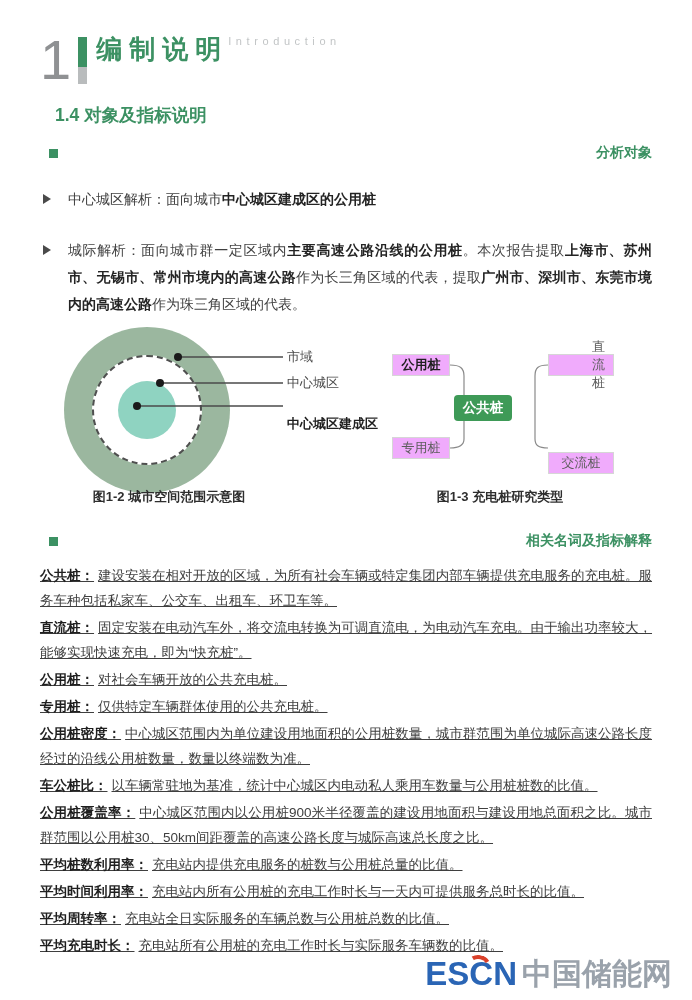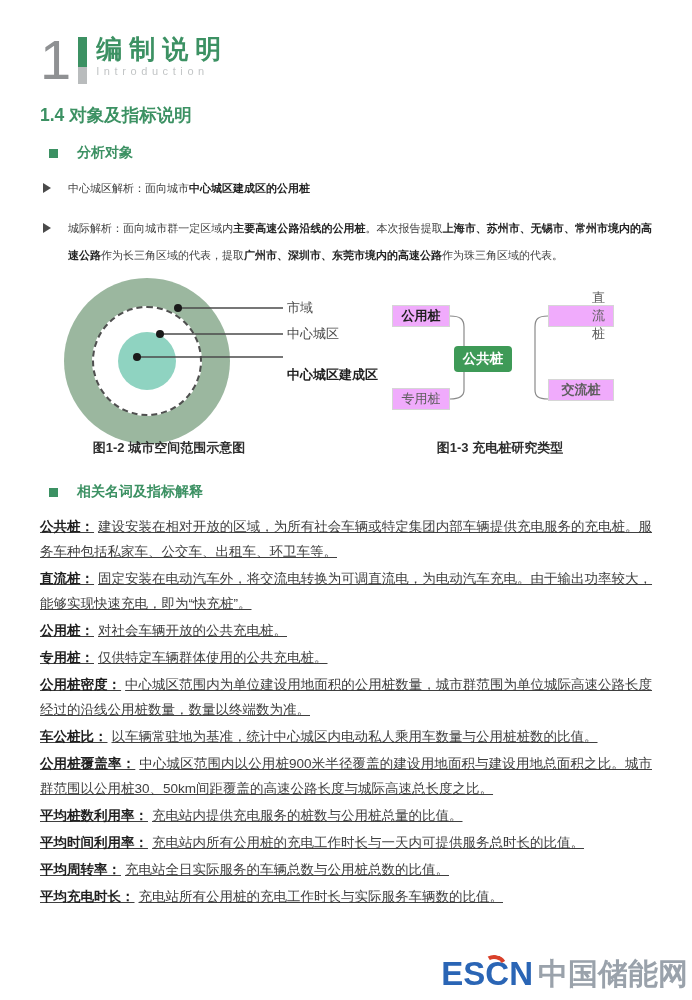--- a/index.html
+++ b/index.html
@@ -6,31 +6,31 @@
   body{width:692px;height:1000px;font-family:"Liberation Sans","DejaVu Sans",sans-serif;color:#3f3f3f;}
   .page{position:relative;width:692px;height:1000px;background:#fff;overflow:hidden;}
   .content{padding:34px 40px 0 40px;}
 
   
   .chapter{display:flex;align-items:flex-start;}
   .ch-num{font-size:56px;line-height:52px;color:#8f9193;font-weight:400;}
   .ch-bar{width:9px;margin:3px 9px 0 7px;display:flex;flex-direction:column;}
   .ch-bar .bar-green{background:#3c9163;height:30px;}
   .ch-bar .bar-gray{background:#b9bcbd;height:17px;}
-  .ch-text{display:flex;flex-direction:column;}
+  .ch-text{display:flex;text-align:right;}
   .ch-title{font-size:26px;font-weight:bold;color:#3c9163;letter-spacing:7px;line-height:30px;}
   .ch-sub{font-size:11px;color:#c2c5c6;letter-spacing:4.6px;margin-top:1px;}
 
-  .section-title{font-size:17.5px;font-weight:bold;color:#3c9163;margin-top:17px;}
+  .section-title{font-size:17.5px;font-weight:bold;color:#3c9163;margin-top:17px;margin-left:15px;}
 
-  .subhead{display:flex;align-items:center;margin-top:17px;}
+  .subhead{display:flex;align-items:center;margin-top:17px;justify-content:space-between;}
   .sq{width:9px;height:9px;background:#3c9163;margin:0 19px 0 9px;flex:none;}
   .subhead-label{font-size:14px;font-weight:bold;color:#3c9163;}
 
-  .bullet{position:relative;padding-left:28px;margin-top:13px;font-size:11px;line-height:27px;text-align:justify;}
+  .bullet{position:relative;padding-left:28px;margin-top:24px;font-size:14px;line-height:27px;text-align:justify;}
   .arrow{position:absolute;left:3px;top:8px;width:0;height:0;border-left:8px solid #4a4a4a;border-top:5px solid transparent;border-bottom:5px solid transparent;}
   .b{font-weight:bold;color:#242424;}
 
   
   .figures{position:relative;height:184px;margin-top:8px;}
   .circle{position:absolute;border-radius:50%;box-sizing:border-box;}
   .c-outer{left:24px;top:1px;width:166px;height:166px;background:#9bb79f;}
   .c-mid{left:52px;top:29px;width:110px;height:110px;background:#ffffff;border:2px dashed #4f4f4f;}
   .c-inner{left:78px;top:55px;width:58px;height:58px;background:#8fd3c1;}
   .fig-svg{position:absolute;left:0;top:0;width:612px;height:184px;}
@@ -38,30 +38,30 @@
   .ring-label.bold{font-weight:bold;color:#1f1f1f;margin-top:17px;}
   .fig-caption{position:absolute;top:162px;font-size:13px;font-weight:bold;color:#2e2e2e;text-align:center;}
   .cap-left{left:24px;width:210px;}
   .cap-right{left:360px;width:200px;}
 
   .node{position:absolute;box-sizing:border-box;display:flex;align-items:center;justify-content:center;font-size:13px;color:#5d5d5d;background:#f0abfc;border:1px solid #d6d6d6;}
   .node.bold{font-weight:bold;color:#1f1f1f;}
   .n-pub{left:352px;top:28px;width:58px;height:22px;}
   .n-ded{left:352px;top:111px;width:58px;height:22px;}
   .n-dc{left:508px;top:28px;width:66px;height:22px;padding-left:43px;}
-  .n-ac{left:508px;top:102px;width:66px;height:22px;font-weight:bold;}
+  .n-ac{left:508px;top:126px;width:66px;height:22px;}
   .n-center{left:414px;top:69px;width:58px;height:26px;background:#3e9a57;border:none;border-radius:4px;color:#ffffff;font-weight:bold;font-size:13.5px;}
 
   
   .subhead.terms{margin-top:22px;margin-bottom:13px;}
   .def{margin:0 0 2px 0;font-size:13.5px;line-height:25px;text-align:justify;text-decoration:underline;}
   .def .term{font-weight:bold;color:#1f1f1f;margin-right:4px;}
 
   
-  .footer-logo{position:absolute;right:4px;bottom:9px;display:flex;align-items:center;justify-content:center;}
+  .footer-logo{position:absolute;right:20px;bottom:9px;display:flex;align-items:center;justify-content:center;}
   .logo-escn{position:relative;font-size:33px;font-weight:bold;color:#2a65b5;letter-spacing:0px;line-height:34px;}
   .c-accent{position:absolute;left:41px;top:-2px;width:17px;height:15px;border:4px solid transparent;border-top-color:#d9402a;border-radius:50%;transform:rotate(14deg);}
   .logo-cn{font-size:30px;font-weight:bold;color:#9aa2ab;margin-left:5px;line-height:34px;}
 </style>
 </head>
 <body>
 
 <div class="page">
   <div class="content">
 

